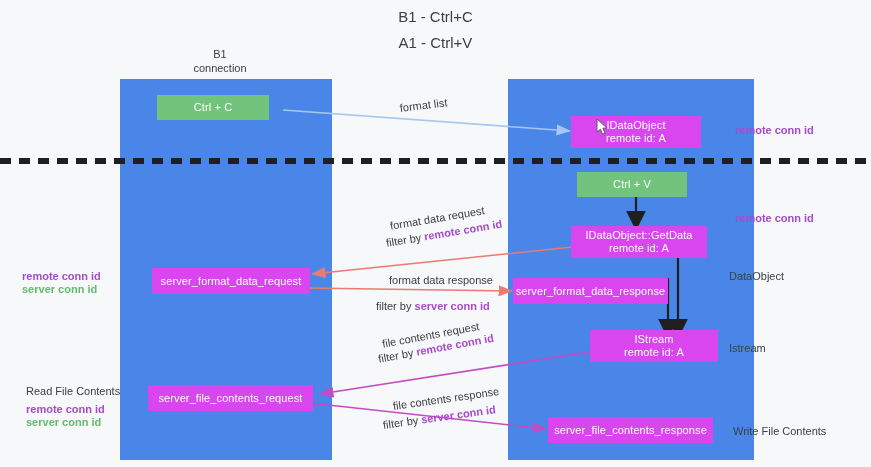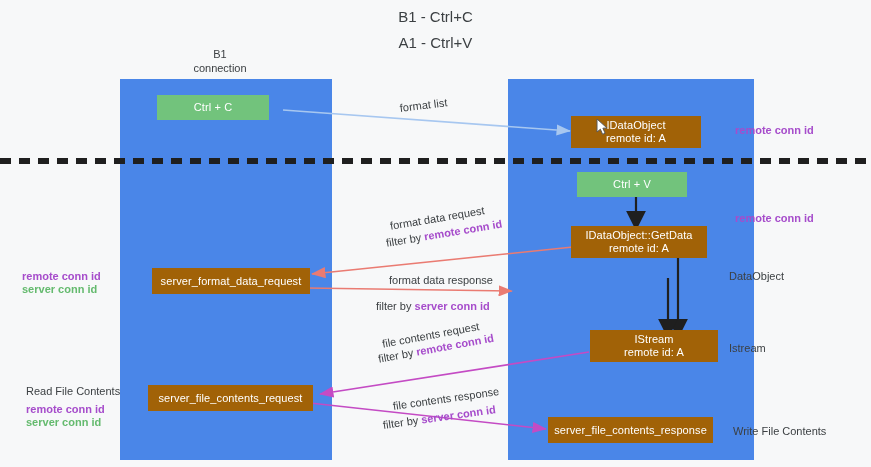--- a/index.html
+++ b/index.html
@@ -37,21 +37,21 @@
     display: flex;
     flex-direction: column;
     align-items: center;
     justify-content: center;
     color: #ffffff;
     font-size: 11px;
     line-height: 13px;
     text-align: center;
     letter-spacing: .1px;
   }
-  .node.orange { background: #a16207; }
+  .node.orange { background: #d946ef; }
   .node.green  { background: #72c37c; }
   .node .l2 { font-weight: normal; }
 
   .txt {
     position: absolute;
     font-size: 11px;
     line-height: 14px;
     color: #3c4043;
     white-space: nowrap;
   }
@@ -163,20 +163,23 @@
 
   <div class="node orange" style="left:571px; top:226px; width:136px; height:32px;">
     <span>IDataObject::GetData</span>
     <span class="l2">remote id: A</span>
   </div>
 
   <div class="node orange" style="left:152px; top:268px; width:158px; height:26px;">
     <span>server_format_data_request</span>
   </div>
 
+  <div class="node orange" style="left:513px; top:278px; width:155px; height:26px;">
+    <span>server_format_data_response</span>
+  </div>
 
   <div class="node orange" style="left:590px; top:330px; width:128px; height:32px;">
     <span>IStream</span>
     <span class="l2">remote id: A</span>
   </div>
 
   <div class="node orange" style="left:548px; top:417px; width:165px; height:26px;">
     <span>server_file_contents_response</span>
   </div>
 

